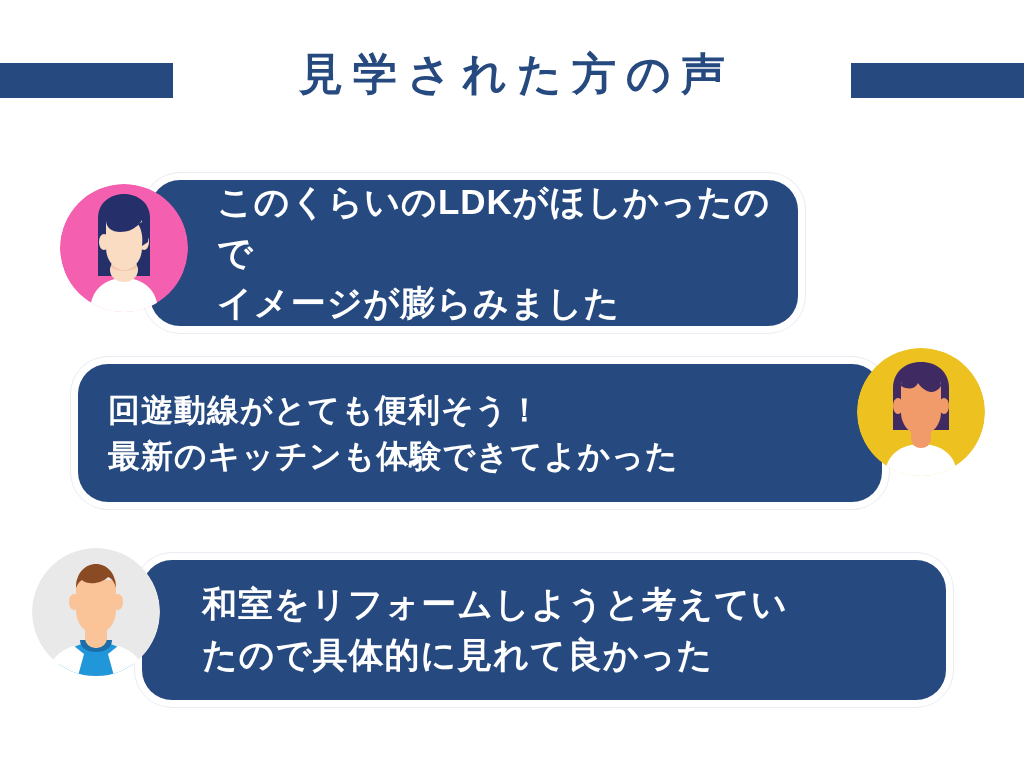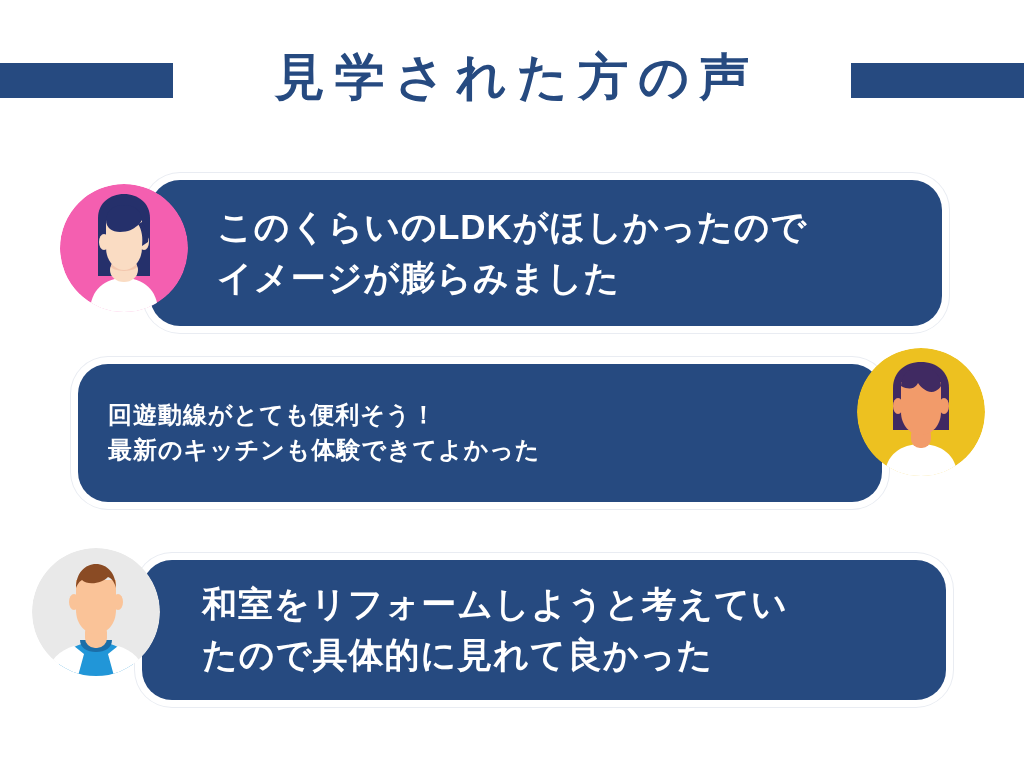--- a/index.html
+++ b/index.html
@@ -31,21 +31,21 @@
   }
   .header-bar.left  { left: 0;    width: 173px; }
   .header-bar.right { left: 851px; width: 173px; }
 
   .page-title {
     position: absolute;
     left: 0;
     top: 46px;
     width: 1024px;
     text-align: center;
-    font-size: 50px;
+    font-size: 44px;
     font-weight: 700;
     color: #264a80;
     letter-spacing: 10px;
     text-indent: 10px;
     line-height: 1.25;
     white-space: nowrap;
   }
 
   
   .testimonials {
@@ -73,32 +73,32 @@
     font-weight: 700;
     font-size: 35px;
     line-height: 1.45;
     letter-spacing: 1px;
     white-space: pre-line;
   }
 
   
   #t1 .bubble {
     left: 150px; top: 180px;
-    width: 792px; height: 146px;
+    width: 648px; height: 146px;
     padding-left: 67px; padding-right: 24px;
   }
   #t1 .avatar { left: 60px; top: 184px; }
 
   
   #t2 .bubble {
     left: 78px; top: 364px;
     width: 804px; height: 138px;
     padding-left: 30px; padding-right: 40px;
   }
-  #t2 .bubble .bubble-text { font-size: 24px; }
+  #t2 .bubble .bubble-text { font-size: 32px; }
   #t2 .avatar { left: 857px; top: 348px; }
 
   
   #t3 .bubble {
     left: 142px; top: 560px;
     width: 804px; height: 140px;
     padding-left: 60px; 
   }
   #t3 .avatar { left: 32px; top: 548px; }
 

